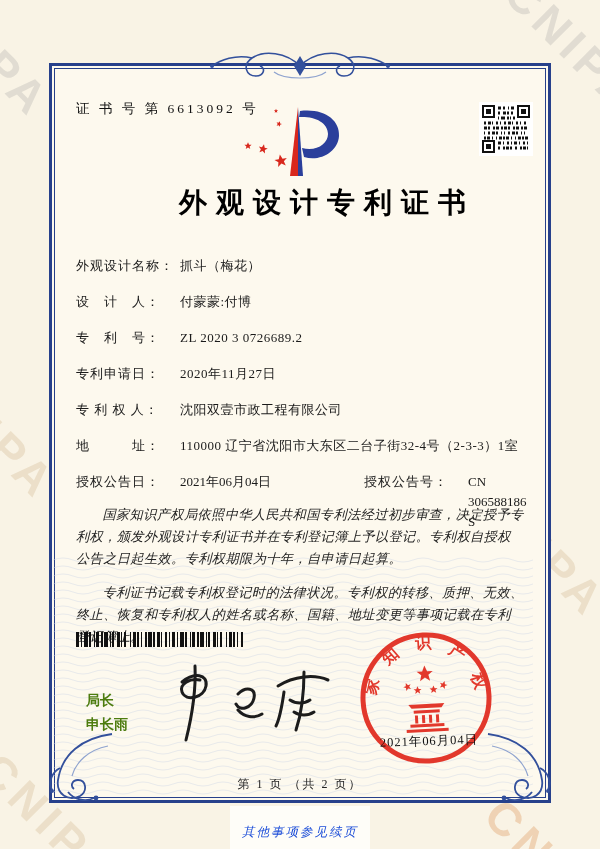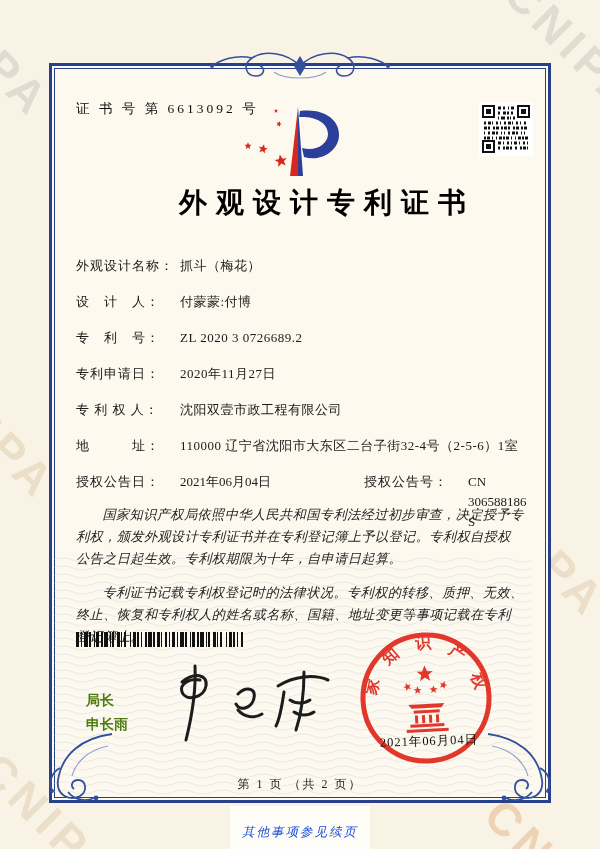--- a/index.html
+++ b/index.html
@@ -243,21 +243,21 @@
     <div class="frow">
       <span class="flabel">专利申请日：</span>
       <span class="fvalue">2020年11月27日</span>
     </div>
     <div class="frow">
       <span class="flabel">专 利 权 人：</span>
       <span class="fvalue">沈阳双壹市政工程有限公司</span>
     </div>
     <div class="frow">
       <span class="flabel">地　　　址：</span>
-      <span class="fvalue">110000 辽宁省沈阳市大东区二台子街32-4号（2-5-6）1室</span>
+      <span class="fvalue">110000 辽宁省沈阳市大东区二台子街32-4号（2-3-3）1室</span>
     </div>
     <div class="grant-row">
       <span class="flabel">授权公告日：</span>
       <span class="fvalue1">2021年06月04日</span>
       <span class="flabel2">授权公告号：</span>
       <span class="fvalue2">CN 306588186 S</span>
     </div>
   </div>
 
   <div class="paras">

